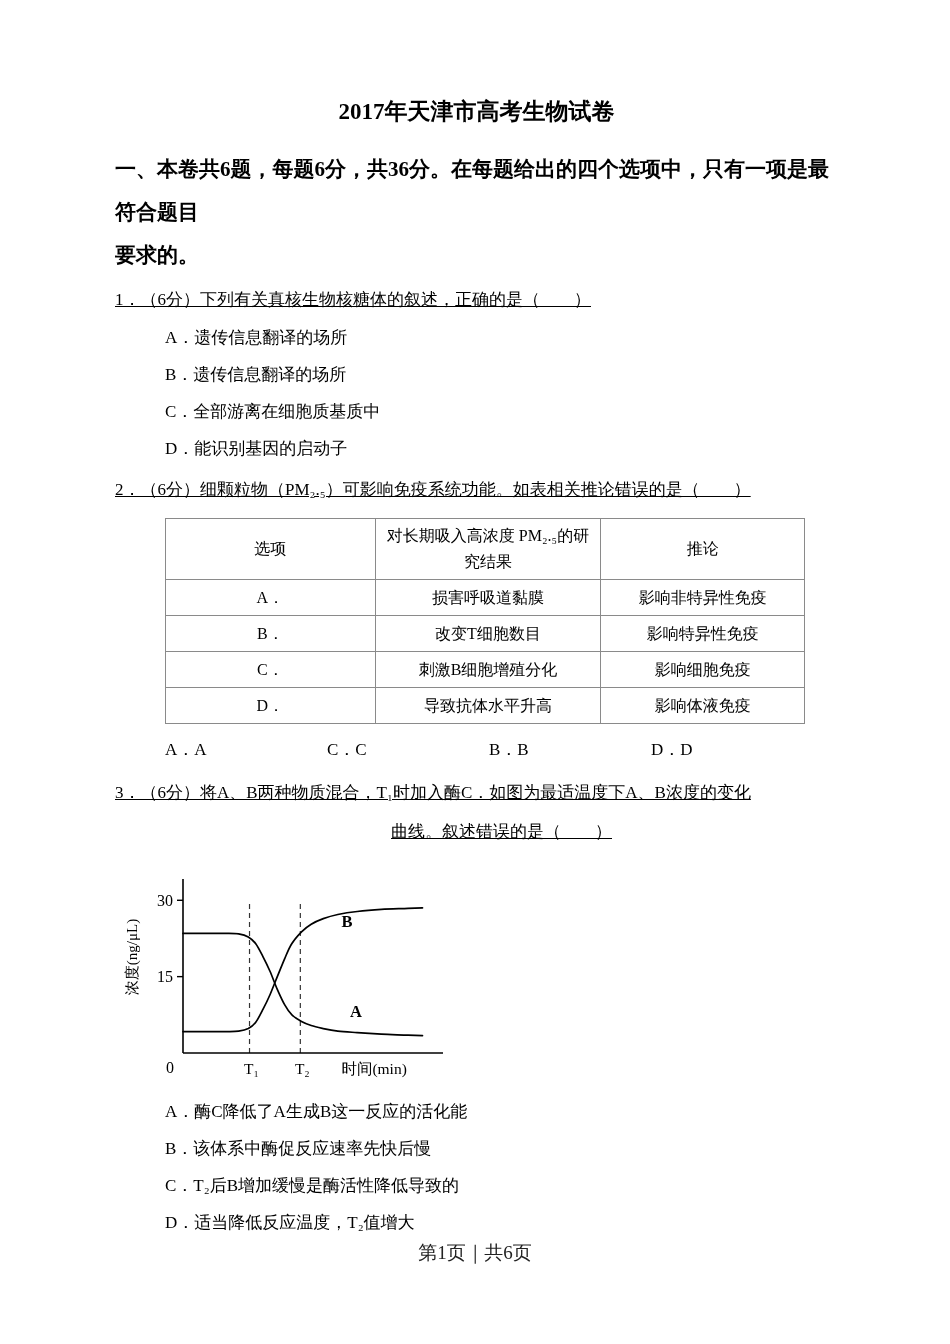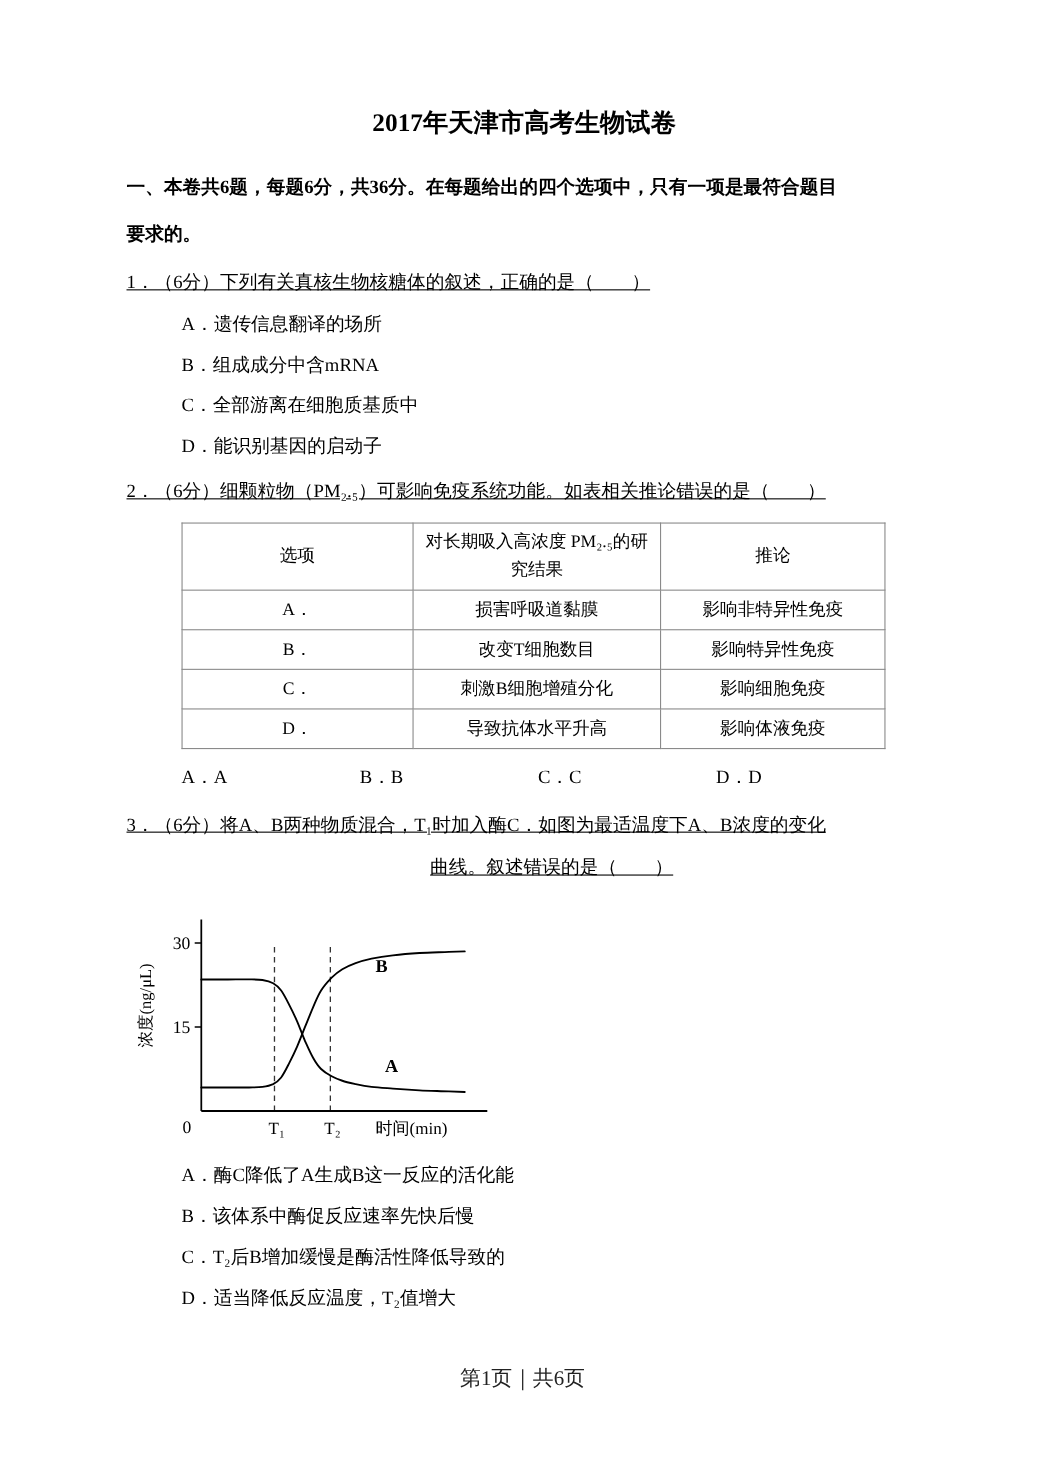--- a/index.html
+++ b/index.html
@@ -17,21 +17,21 @@
   }
   .title {
     text-align:center;
     font-weight:bold;
     font-size:23px;
     line-height:32px;
     margin-bottom:20px;
   }
   .sec-line {
     font-weight:bold;
-    font-size:17px;
+    font-size:21px;
     line-height:43px;
   }
   .stem-line { line-height:39px;text-decoration:underline; }
   .indent { padding-left:50px;text-align:center; }
   .opt { padding-left:50px; line-height:37px; }
   .q-block { margin-top:3px; }
 
   table.pm-table {
     border-collapse:collapse;
     margin:9px 0 6px 50px;
@@ -75,21 +75,21 @@
   <div class="title">2017年天津市高考生物试卷</div>
 
   <div>
     <div class="sec-line">一、本卷共6题，每题6分，共36分。在每题给出的四个选项中，只有一项是最符合题目</div>
     <div class="sec-line">要求的。</div>
   </div>
 
   <div class="q-block">
     <div class="stem-line">1．（6分）下列有关真核生物核糖体的叙述，正确的是（　　）</div>
     <div class="opt">A．遗传信息翻译的场所</div>
-    <div class="opt">B．组成成分中含mRNA</div>
+    <div class="opt">B．遗传信息翻译的场所</div>
     <div class="opt">C．全部游离在细胞质基质中</div>
     <div class="opt">D．能识别基因的启动子</div>
   </div>
 
   <div class="q-block">
     <div class="stem-line">2．（6分）细颗粒物（PM₂.₅）可影响免疫系统功能。如表相关推论错误的是（　　）</div>
 
     <table class="pm-table">
       <thead>
         <tr>
@@ -117,22 +117,22 @@
         <tr>
           <td>D．</td>
           <td>导致抗体水平升高</td>
           <td>影响体液免疫</td>
         </tr>
       </tbody>
     </table>
 
     <div class="ans-row">
       <span>A．A</span>
+      <span>C．C</span>
       <span>B．B</span>
-      <span>C．C</span>
       <span>D．D</span>
     </div>
   </div>
 
   <div class="q-block">
     <div class="stem-line">3．（6分）将A、B两种物质混合，T₁时加入酶C．如图为最适温度下A、B浓度的变化</div>
     <div class="stem-line indent">曲线。叙述错误的是（　　）</div>
 
     <div class="chart-wrap">
       <svg width="350" height="228" viewBox="0 0 350 228">

